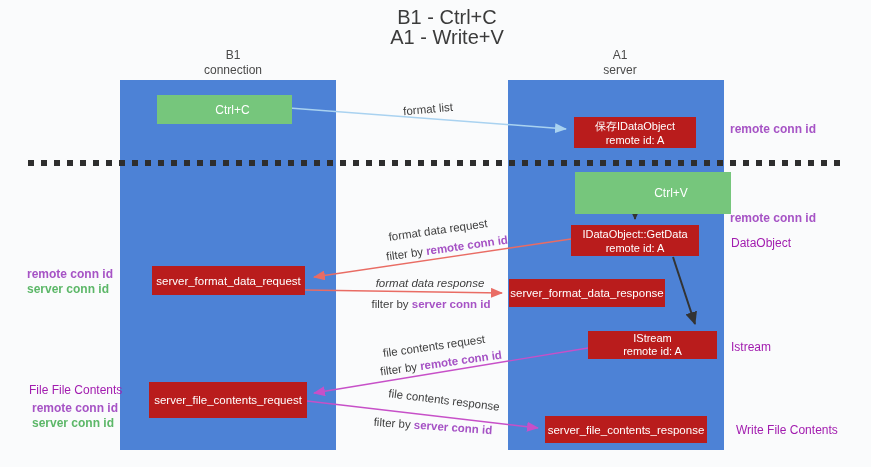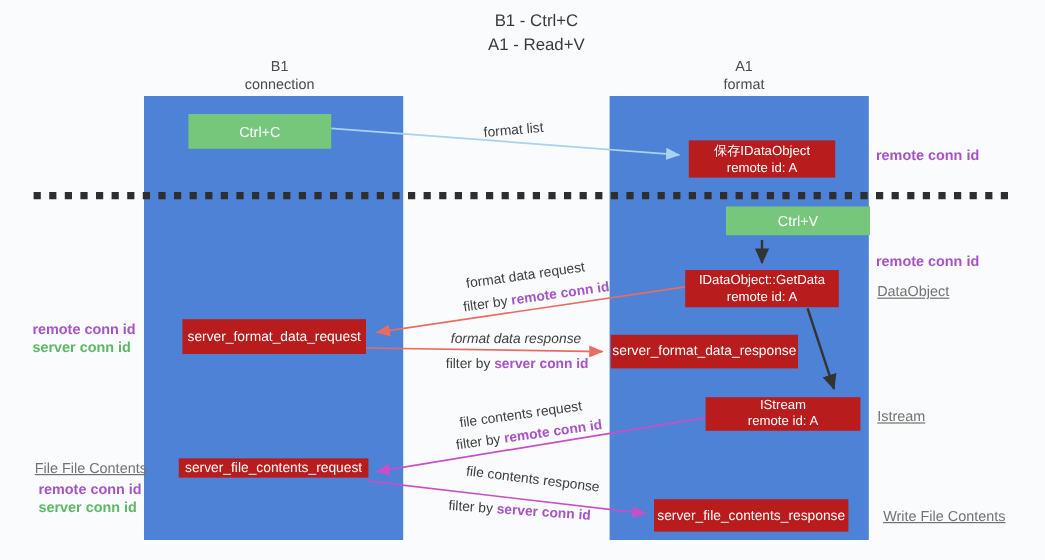--- a/index.html
+++ b/index.html
@@ -4,61 +4,61 @@
 <style>
   html,body{margin:0;padding:0;background:#fafbfc;}
   .stage{
     position:relative;width:871px;height:467px;overflow:hidden;
     background:#fafbfc;
     font-family:"Liberation Sans", sans-serif;
     color:#3d3d3d;
   }
   .title{
     position:absolute;left:447px;top:7px;transform:translateX(-50%);
-    text-align:center;font-size:14px;line-height:20px;color:#3b3b3b;
+    text-align:center;font-size:20px;line-height:20px;color:#3b3b3b;
   }
   .col-header{
     position:absolute;transform:translateX(-50%);
     text-align:center;font-size:12px;line-height:15px;color:#4a4a4a;
   }
   .column{position:absolute;top:80px;width:216px;height:370px;background:#4d82d6;}
   .overlay{position:absolute;left:0;top:0;z-index:3;}
   .box{
     position:absolute;z-index:4;display:flex;flex-direction:column;
     align-items:center;justify-content:center;text-align:center;
     color:#ffffff;font-size:11.5px;line-height:14px;white-space:nowrap;
   }
   .box.orange{background:#b91c1c;}
   .box.green{background:#76c67c;font-size:12px;}
   .box .ln{display:block;}
   .side-label{position:absolute;z-index:5;font-size:12px;line-height:15px;white-space:nowrap;}
   .purple{color:#a653c5;font-weight:bold;}
   .greentx{color:#5cb768;font-weight:bold;}
-  .dark{color:#737373;text-decoration:underline;}
+  .dark{color:#a21caf;}
   .flow-label{
     position:absolute;z-index:5;font-size:11.5px;color:#3f3f3f;white-space:nowrap;
   }
 </style>
 </head>
 <body>
 
 <div class="stage">
 
   <div class="title">
     <div>B1 - Ctrl+C</div>
-    <div>A1 - Read+V</div>
+    <div>A1 - Write+V</div>
   </div>
 
   <div class="col-header" style="left:213px;top:48px;margin-left:20px;">
     <div>B1</div>
     <div>connection</div>
   </div>
   <div class="col-header" style="left:620px;top:48px;">
     <div>A1</div>
-    <div>format</div>
+    <div>server</div>
   </div>
 
   <div class="column" style="left:120px;"></div>
   <div class="column" style="left:508px;"></div>
 
   <svg class="overlay" width="871" height="467" viewBox="0 0 871 467">
     <defs>
       <marker id="ah-blue" markerUnits="userSpaceOnUse" markerWidth="12" markerHeight="10" refX="11" refY="5" orient="auto">
         <path d="M0,0 L12,5 L0,10 Z" fill="#a9d2f0"></path>
       </marker>
@@ -83,30 +83,30 @@
 
     <line x1="305" y1="290" x2="502" y2="293" stroke="#e96c64" stroke-width="1.4" marker-end="url(#ah-red)"></line>
 
     <line x1="673" y1="257" x2="695" y2="324" stroke="#333333" stroke-width="2" marker-end="url(#ah-black)"></line>
 
     <line x1="588" y1="348" x2="314" y2="393" stroke="#c750c8" stroke-width="1.4" marker-end="url(#ah-magenta)"></line>
 
     <line x1="307" y1="401" x2="538" y2="428" stroke="#c750c8" stroke-width="1.4" marker-end="url(#ah-magenta)"></line>
   </svg>
 
-  <div class="box green" style="left:157px;top:95px;width:119px;height:29px;">
+  <div class="box green" style="left:157px;top:95px;width:119px;height:29px;padding-left:16px;">
     <span class="ln">Ctrl+C</span>
   </div>
 
   <div class="box orange" style="left:574px;top:117px;width:122px;height:31px;font-size:11px;line-height:14px;">
     <span class="ln">保存IDataObject</span>
     <span class="ln">remote id: A</span>
   </div>
 
-  <div class="box green" style="left:605px;top:172px;width:120px;height:24px;">
+  <div class="box green" style="left:575px;top:172px;width:120px;height:42px;padding-left:36px;">
     <span class="ln">Ctrl+V</span>
   </div>
 
   <div class="box orange" style="left:571px;top:225px;width:128px;height:31px;font-size:11px;line-height:14px;">
     <span class="ln">IDataObject::GetData</span>
     <span class="ln">remote id: A</span>
   </div>
 
   <div class="box orange" style="left:509px;top:279px;width:156px;height:28px;">
     <span class="ln">server_format_data_response</span>
@@ -114,21 +114,21 @@
 
   <div class="box orange" style="left:152px;top:266px;width:153px;height:29px;">
     <span class="ln">server_format_data_request</span>
   </div>
 
   <div class="box orange" style="left:588px;top:331px;width:129px;height:28px;font-size:11px;line-height:13px;">
     <span class="ln">IStream</span>
     <span class="ln">remote id: A</span>
   </div>
 
-  <div class="box orange" style="left:149px;top:382px;width:158px;height:16px;">
+  <div class="box orange" style="left:149px;top:382px;width:158px;height:36px;">
     <span class="ln">server_file_contents_request</span>
   </div>
 
   <div class="box orange" style="left:545px;top:416px;width:162px;height:27px;">
     <span class="ln">server_file_contents_response</span>
   </div>
 
   <div class="side-label purple" style="left:730px;top:122px;">remote conn id</div>
   <div class="side-label purple" style="left:730px;top:211px;">remote conn id</div>
   <div class="side-label dark" style="left:731px;top:236px;">DataObject</div>

